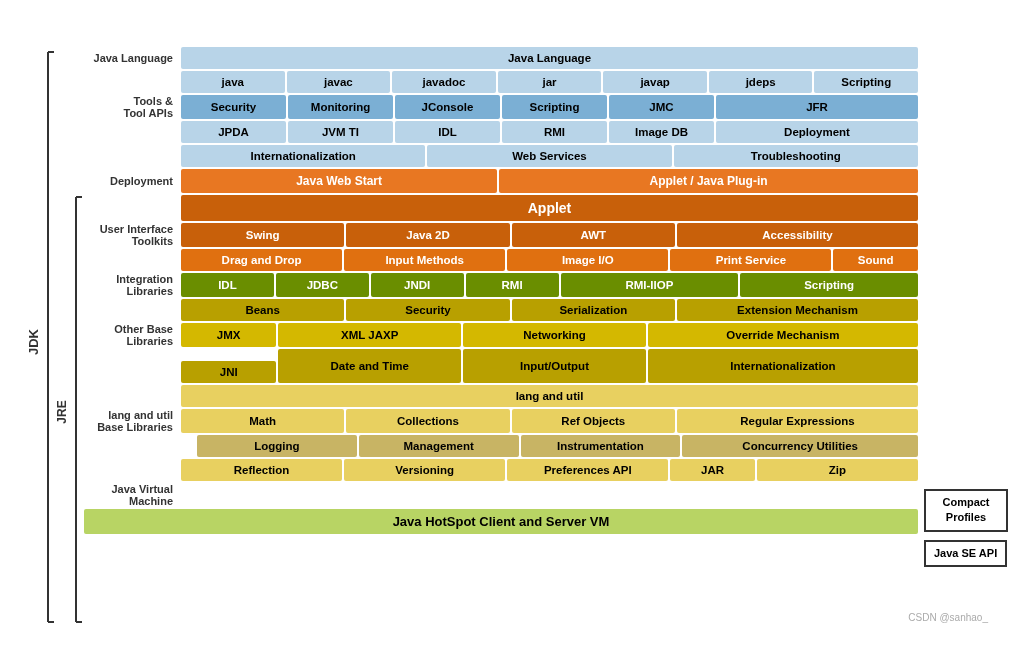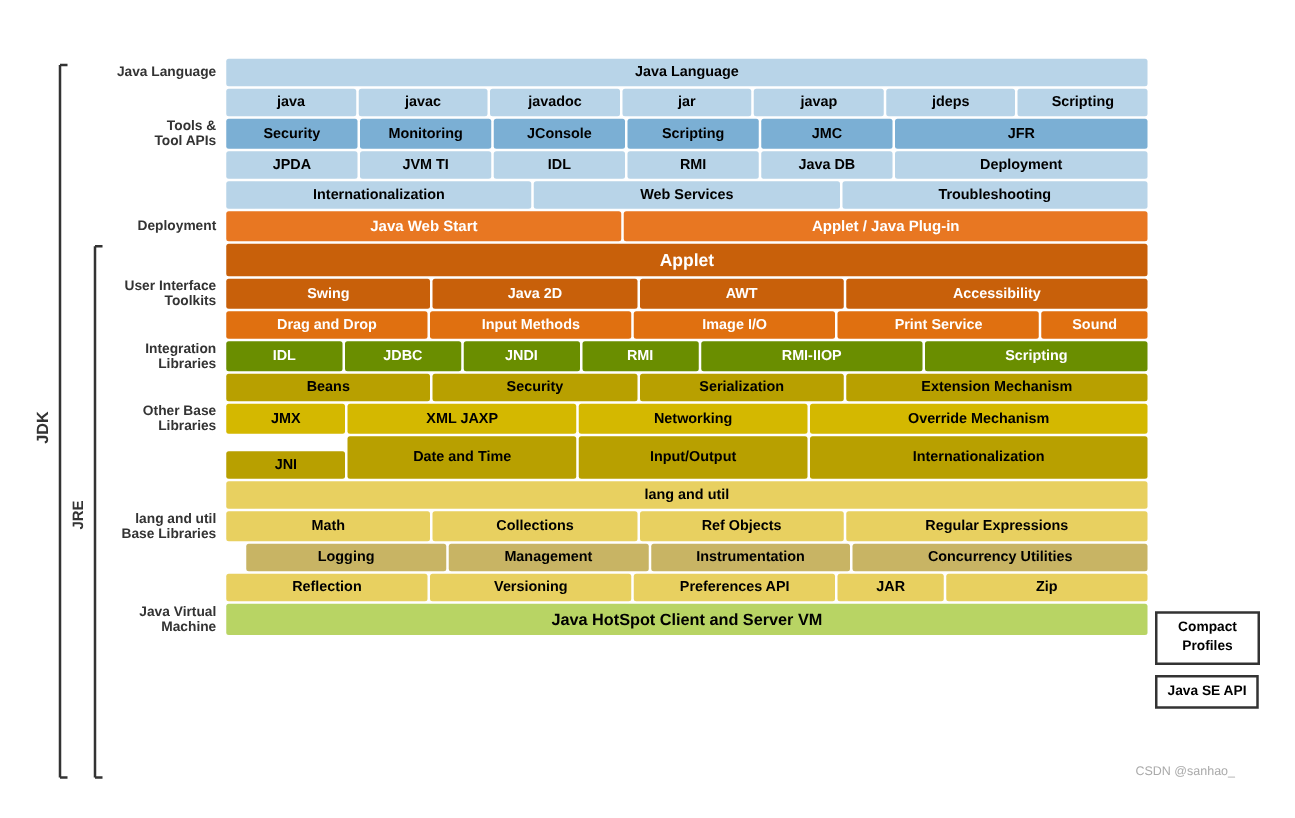--- a/index.html
+++ b/index.html
@@ -109,21 +109,21 @@
       </div>
     </div>
 
     <div style="display:flex; align-items:stretch; gap:2px;">
       <div class="section-label" style="width:95px;"></div>
       <div style="display:flex; flex:1; gap:2px;">
         <div class="cell c-blue-light" style="flex:1;">JPDA</div>
         <div class="cell c-blue-light" style="flex:1;">JVM TI</div>
         <div class="cell c-blue-light" style="flex:1;">IDL</div>
         <div class="cell c-blue-light" style="flex:1;">RMI</div>
-        <div class="cell c-blue-light" style="flex:1;">Java DB</div>
+        <div class="cell c-blue-light" style="flex:1;">Image DB</div>
         <div class="cell c-blue-light" style="flex:2;">Deployment</div>
       </div>
     </div>
 
     <div style="display:flex; align-items:stretch; gap:2px;">
       <div class="section-label" style="width:95px;"></div>
       <div style="display:flex; flex:1; gap:2px;">
         <div class="cell c-blue-light" style="flex:2;">Internationalization</div>
         <div class="cell c-blue-light" style="flex:2;">Web Services</div>
         <div class="cell c-blue-light" style="flex:2;">Troubleshooting</div>
@@ -239,21 +239,21 @@
       <div class="section-label" style="width:95px;"></div>
       <div style="display:flex; flex:1; gap:2px;">
         <div class="cell c-yellow-light" style="flex:2;">Reflection</div>
         <div class="cell c-yellow-light" style="flex:2;">Versioning</div>
         <div class="cell c-yellow-light" style="flex:2;">Preferences API</div>
         <div class="cell c-yellow-light" style="flex:1;">JAR</div>
         <div class="cell c-yellow-light" style="flex:2;">Zip</div>
       </div>
     </div>
 
-    <div style="display:flex; align-items:stretch; gap:2px;">
+    <div style="display:flex; align-items:stretch; gap:2px;flex-direction:column;">
       <div class="section-label" style="width:95px;">Java Virtual<br>Machine</div>
       <div style="display:flex; flex:1; gap:2px;">
         <div class="cell c-green-light" style="flex:1; font-size:13px;">Java HotSpot Client and Server VM</div>
       </div>
     </div>
 
   </div>
 
   <div style="display:flex; flex-direction:column; align-items:flex-start; justify-content:flex-end; padding-left:6px; padding-bottom:30px; gap:8px; width:90px;">
     <div style="border:2px solid #333; padding:4px 8px; font-size:11px; font-weight:bold; text-align:center; line-height:1.4;">Compact

